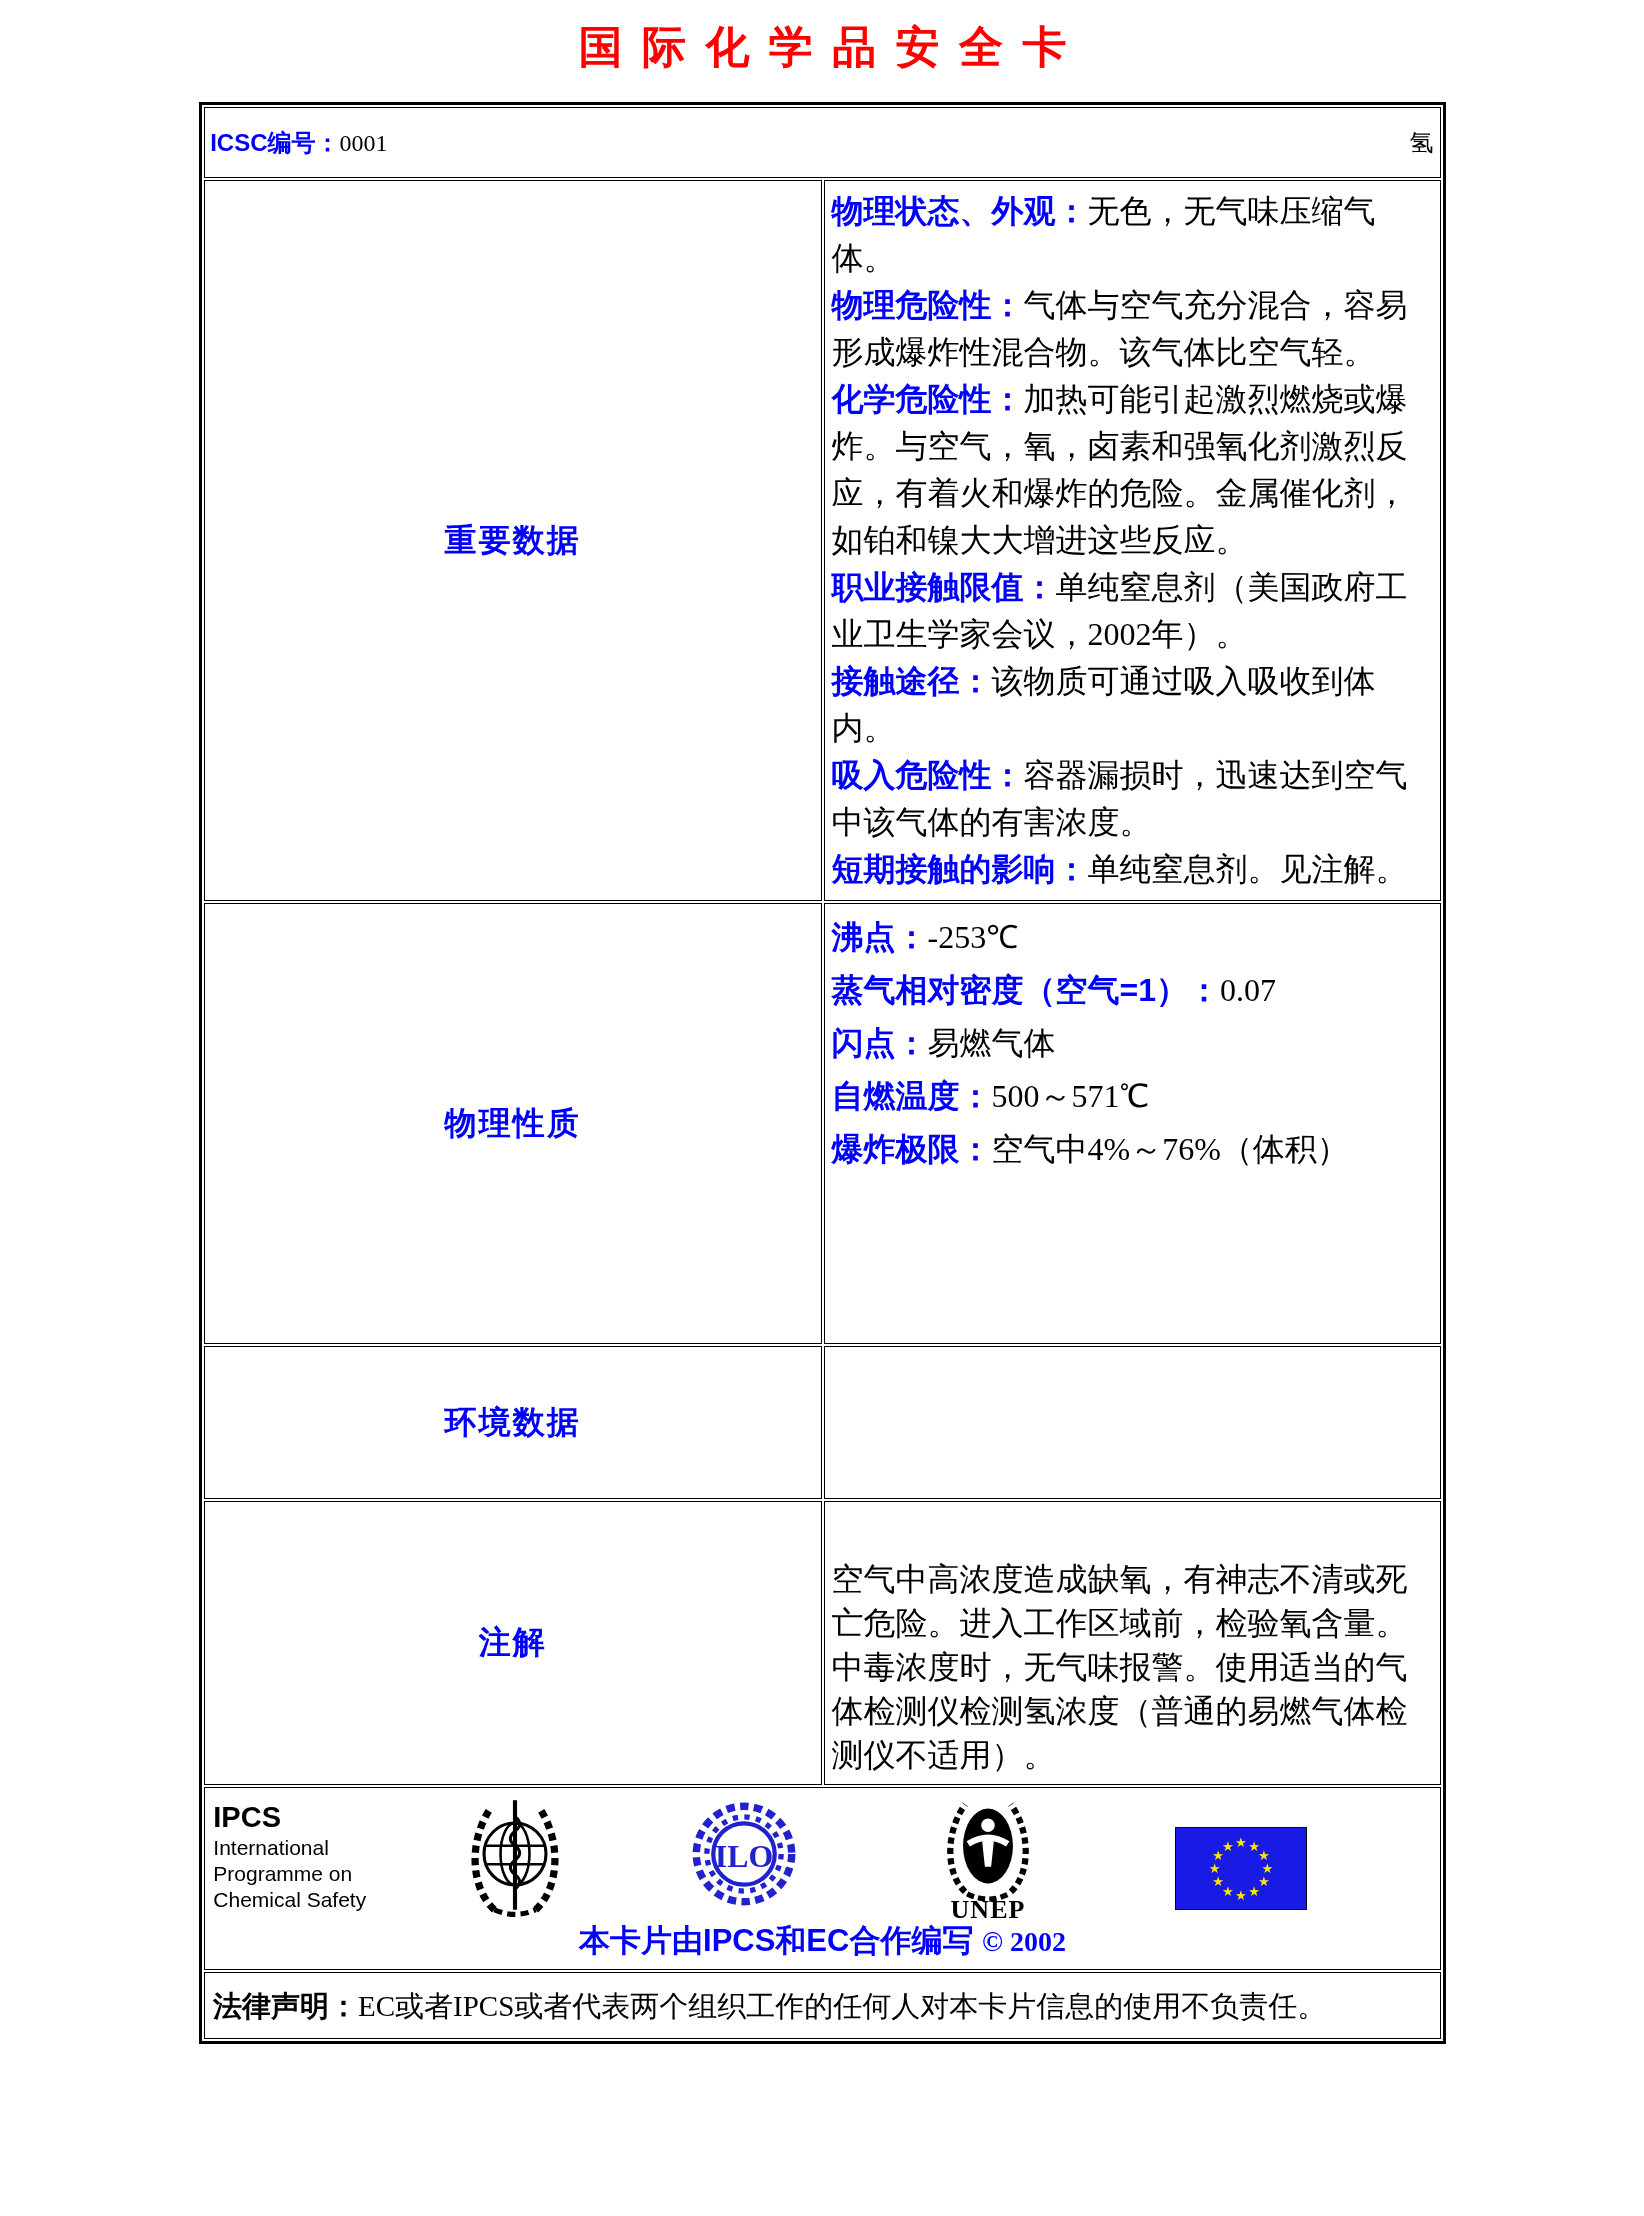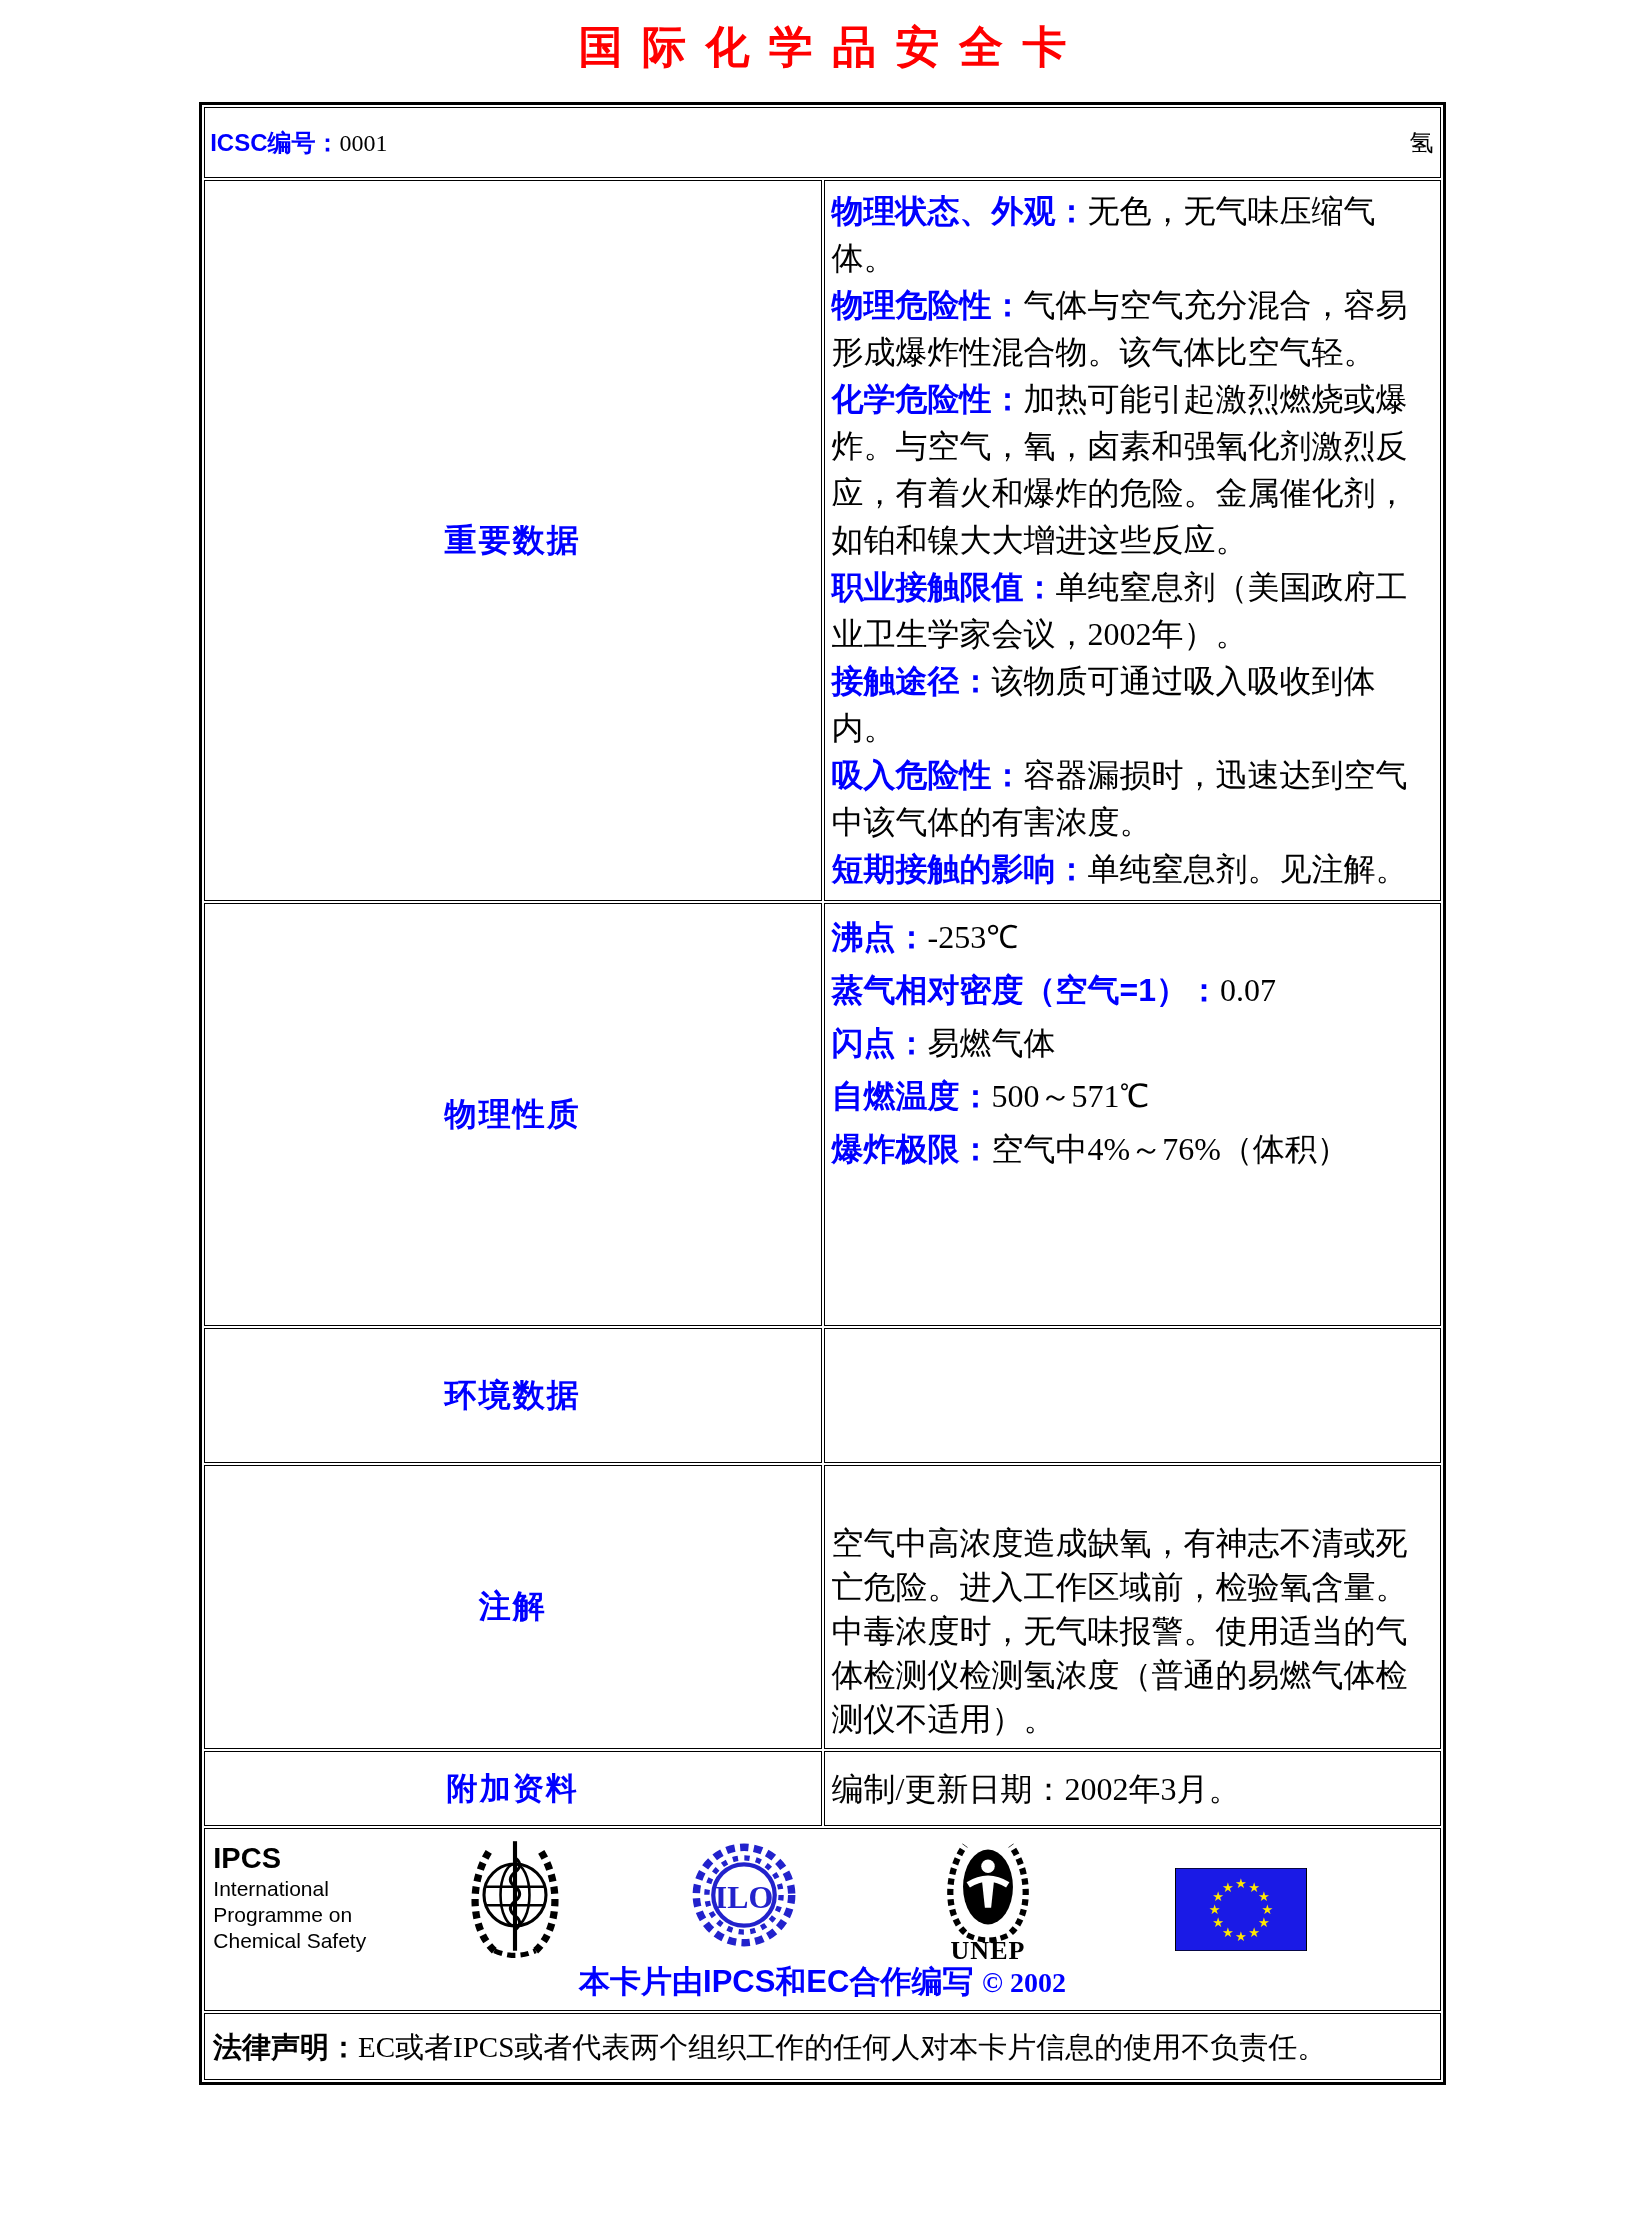--- a/index.html
+++ b/index.html
@@ -15,21 +15,21 @@
   }
   table.card {
     width: 1247px; margin: 25px auto 0;
     border: 3.5px solid #000; border-collapse: separate; border-spacing: 2.1px;
     table-layout: fixed; background: #fff;
   }
   td { border: 1.4px solid #000; vertical-align: top; background: #fff; }
   td.label-cell {
     width: 175px; text-align: center; vertical-align: middle;
     color: #0000FF; font-family: "Liberation Sans", sans-serif;
-    font-weight: bold; font-size: 32px; letter-spacing: 2.1px; padding: 11px;
+    font-weight: bold; font-size: 32px; letter-spacing: 2.1px; padding: 20px;
   }
   td.content-cell { padding: 7px 9.7px 7px 7px; font-size: 32px; }
   .hdr-flex {
     display: flex; justify-content: space-between; align-items: center;
     height: 67px; padding: 0 5.6px 0 4.2px; font-size: 24px;
   }
   .blue-label {
     color: #0000FF; font-family: "Liberation Sans", sans-serif; font-weight: bold;
   }
   .imp-item  { line-height: 47px; }
@@ -107,26 +107,20 @@
     <td class="content-cell"></td>
   </tr>
 
   <tr>
     <td class="label-cell" style="height:191px;">注解</td>
     <td class="content-cell">
       <div class="note-text">空气中高浓度造成缺氧，有神志不清或死亡危险。进入工作区域前，检验氧含量。中毒浓度时，无气味报警。使用适当的气体检测仪检测氢浓度（普通的易燃气体检测仪不适用）。</div>
     </td>
   </tr>
 
-  <tr>
-    <td class="label-cell" style="height:51px; font-size:31px;">附加资料</td>
-    <td class="content-cell" style="vertical-align:middle; padding-top:2.8px; padding-bottom:2.8px;">
-      <div class="addl-text">编制/更新日期：2002年3月。</div>
-    </td>
-  </tr>
 
   <tr>
     <td colspan="2" class="footer-cell">
       <div class="ipcs-block">
         <div class="ipcs-acronym">IPCS</div>
         <div class="ipcs-line">International</div>
         <div class="ipcs-line">Programme on</div>
         <div class="ipcs-line">Chemical Safety</div>
       </div>
 

